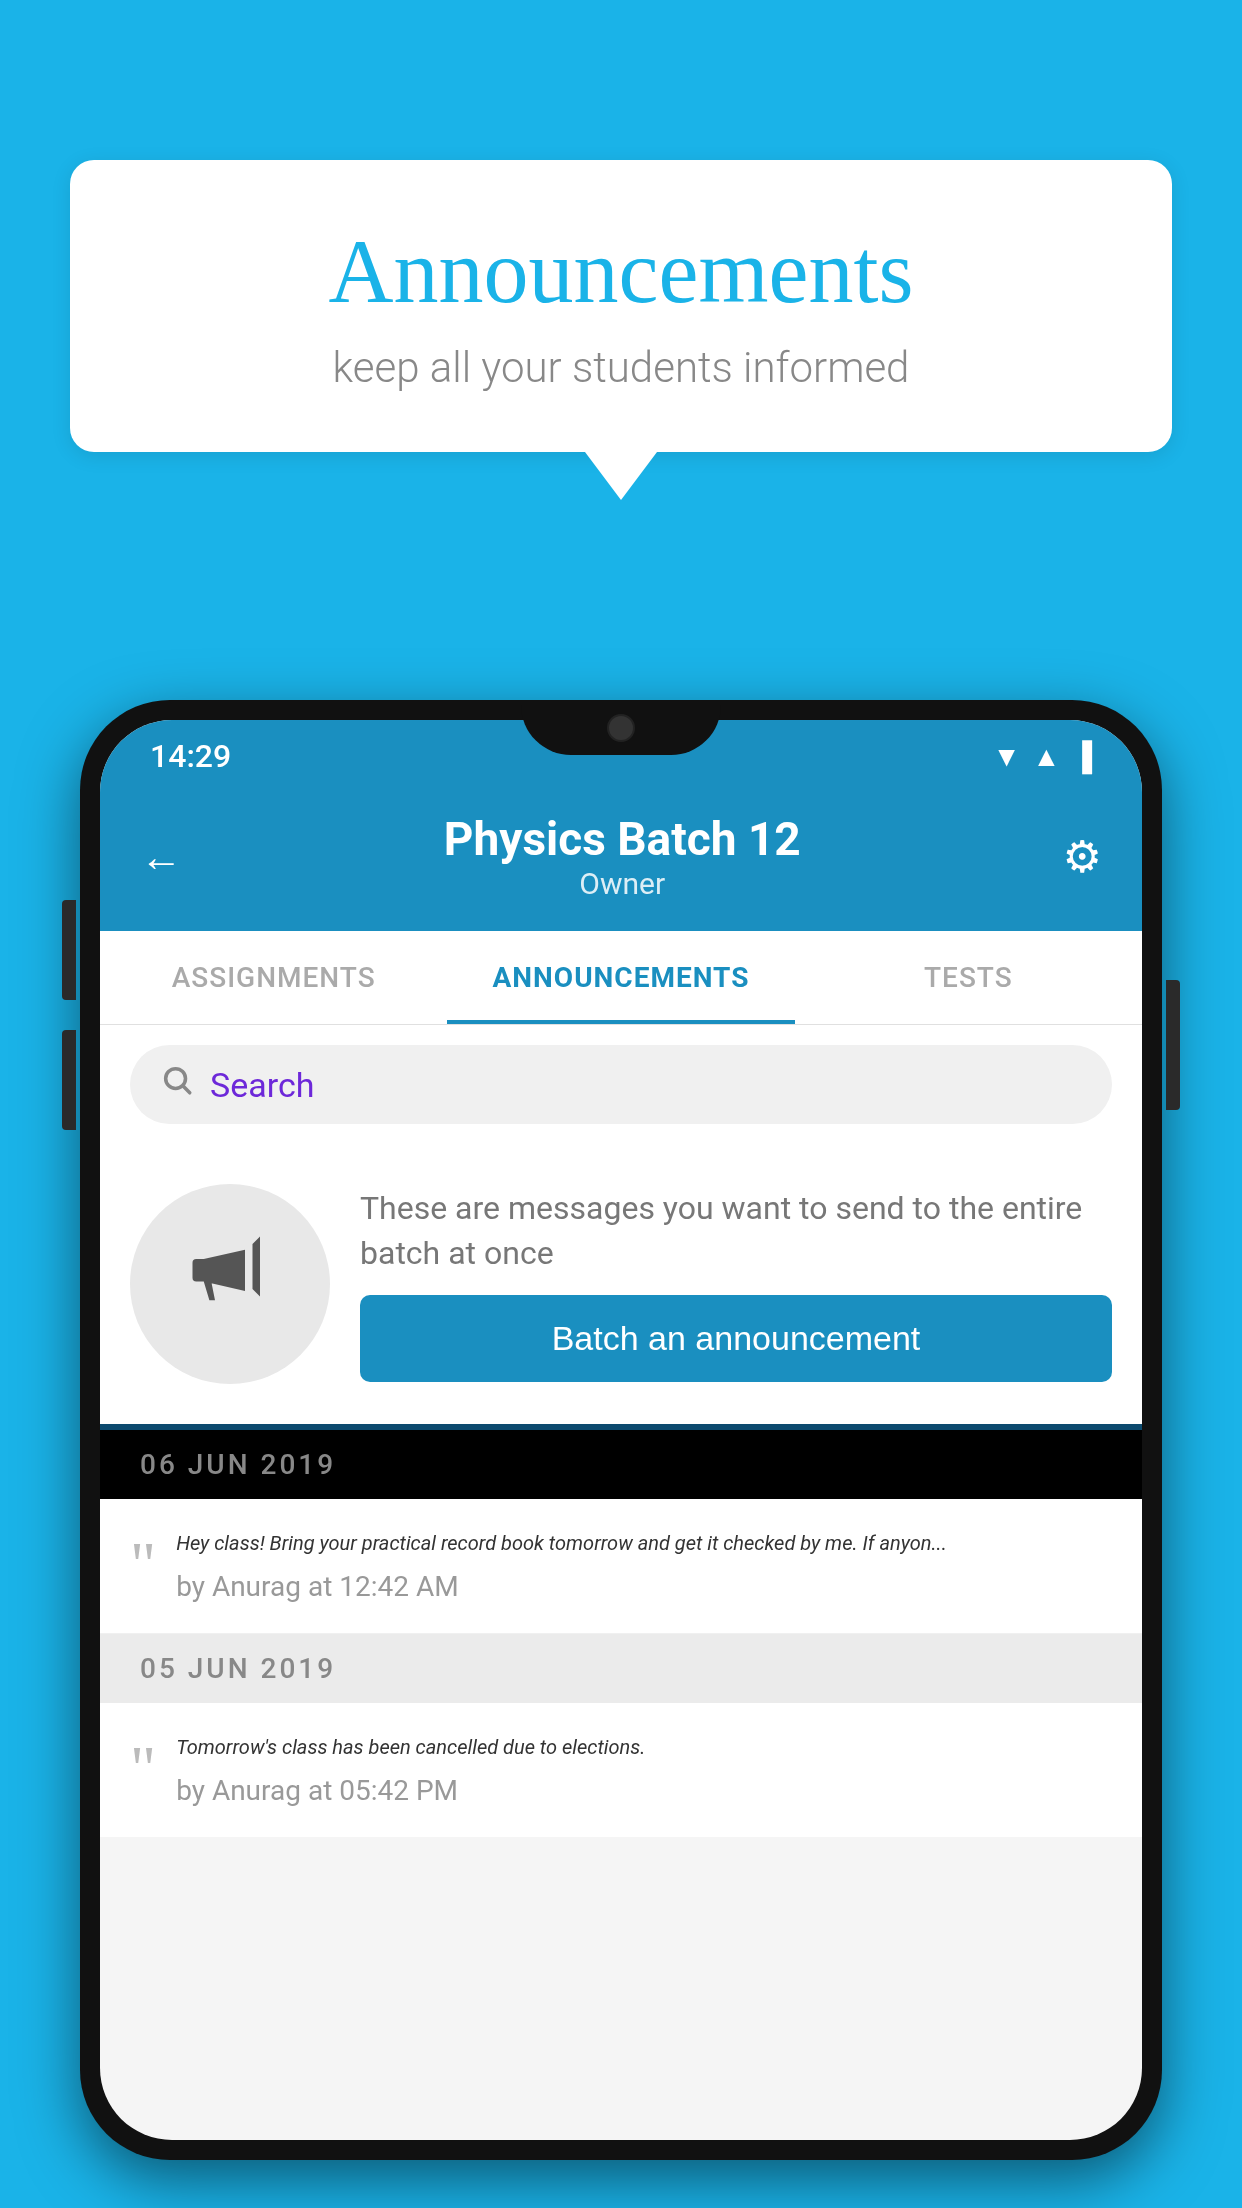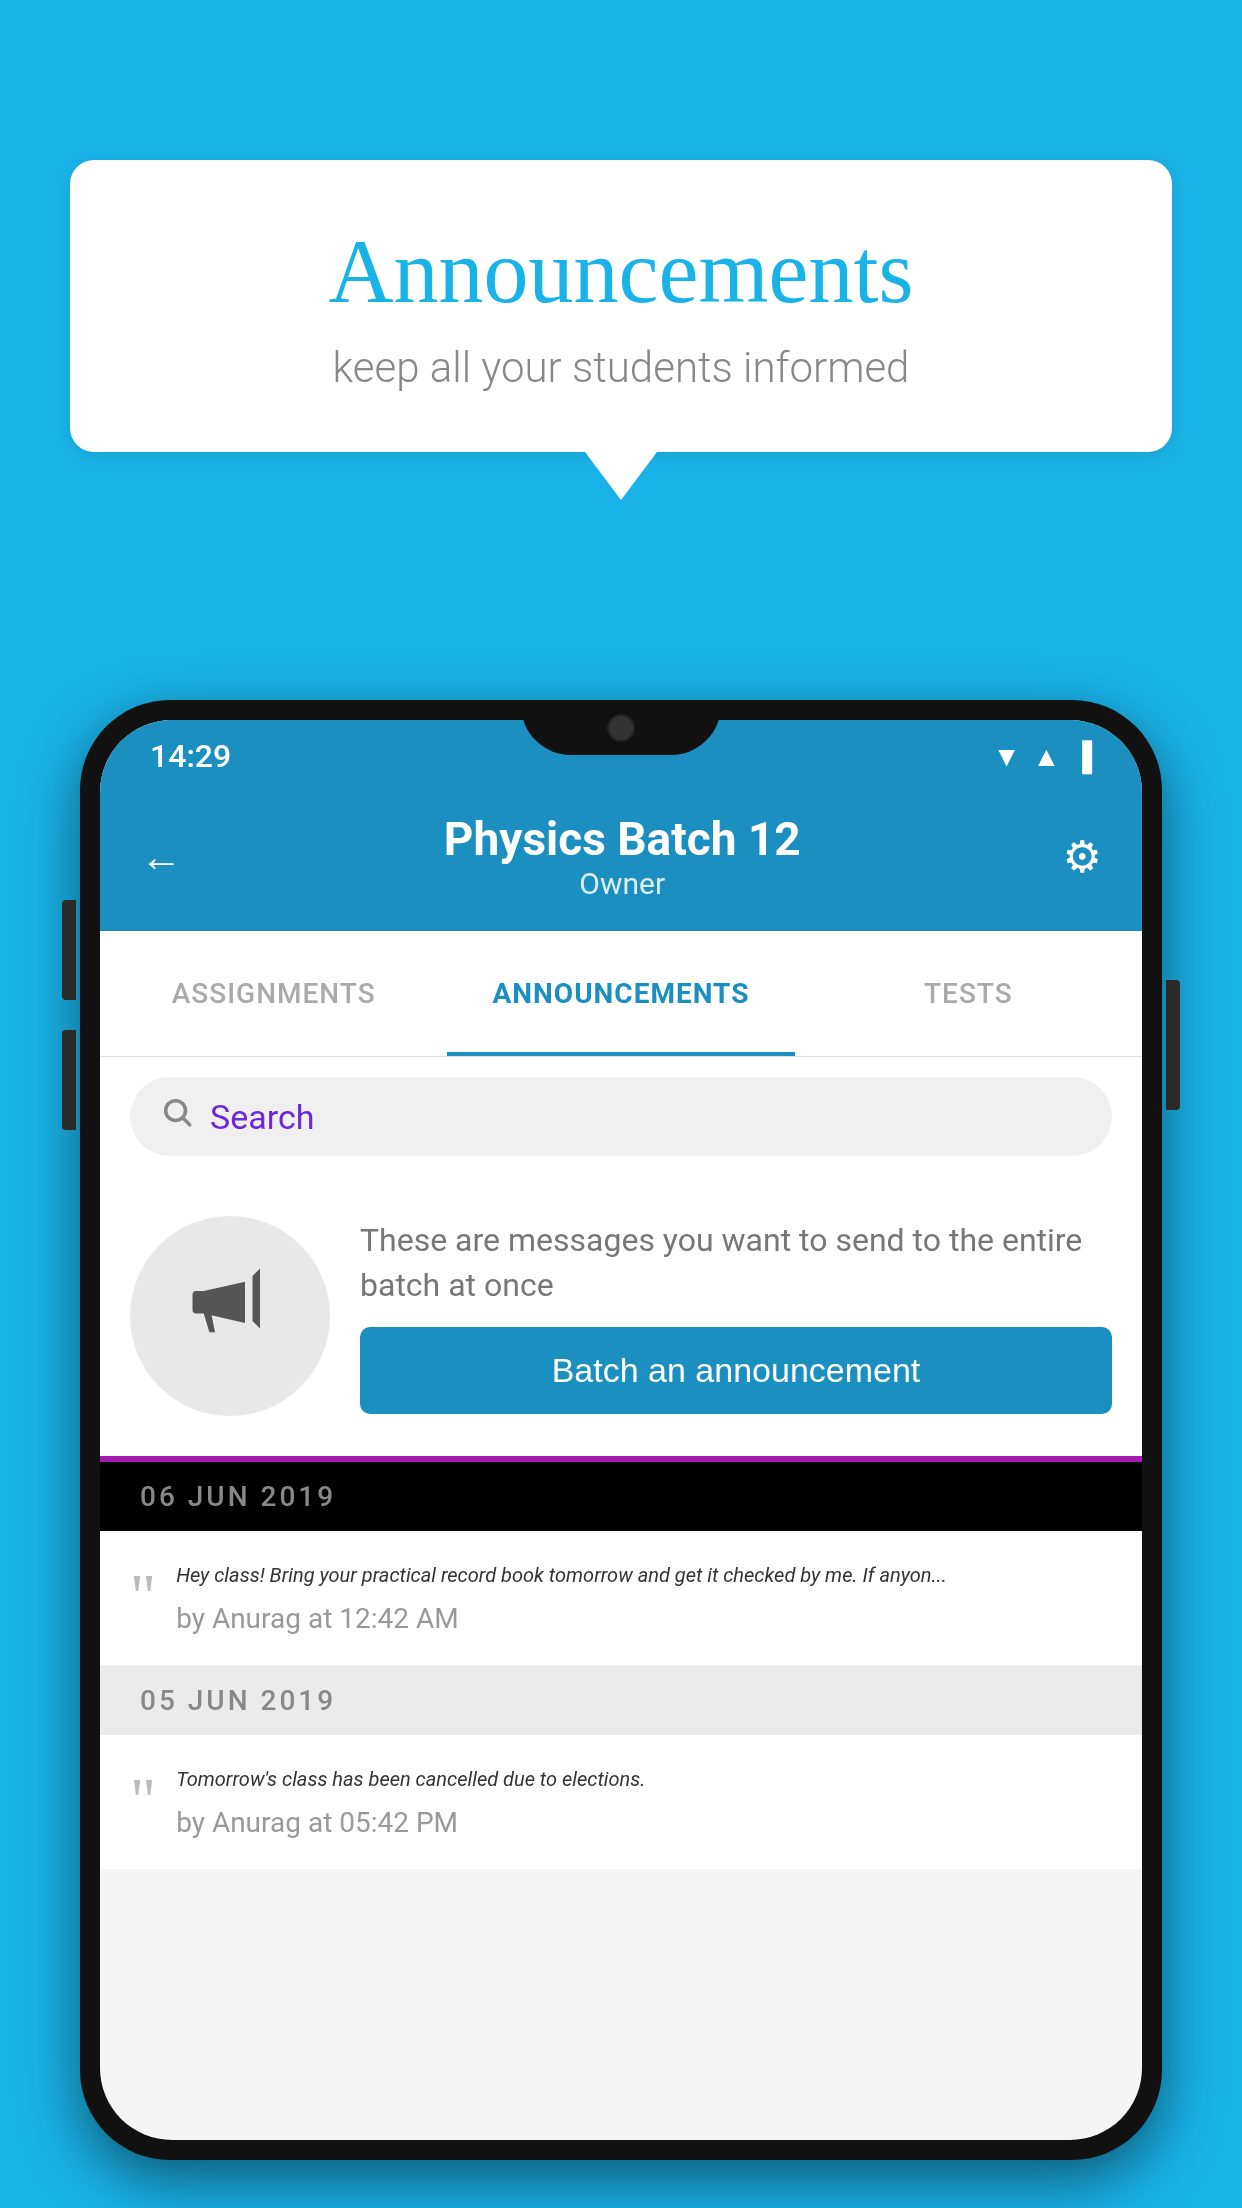--- a/index.html
+++ b/index.html
@@ -160,21 +160,21 @@
     
     .tabs-bar {
       background: white;
       display: flex;
       border-bottom: 1px solid #e0e0e0;
       flex-shrink: 0;
     }
     .tab-item {
       flex: 1;
       text-align: center;
-      padding: 46px 10px;
+      padding: 30px 10px;
       font-size: 28px;
       font-weight: 500;
       color: #aaa;
       cursor: pointer;
       letter-spacing: 1px;
       text-transform: uppercase;
       position: relative;
     }
     .tab-item.active {
       color: #1a8fc0;
@@ -213,21 +213,21 @@
       font-size: 34px;
     }
 
     
     .promo-section {
       background: white;
       padding: 40px 30px;
       display: flex;
       align-items: center;
       gap: 30px;
-      border-bottom: 6px solid #a21caf;
+      border-bottom: 6px solid #0c4a6e;
       flex-shrink: 0;
     }
     .promo-icon-circle {
       width: 200px;
       height: 200px;
       background: #e8e8e8;
       border-radius: 50%;
       display: flex;
       align-items: center;
       justify-content: center;

